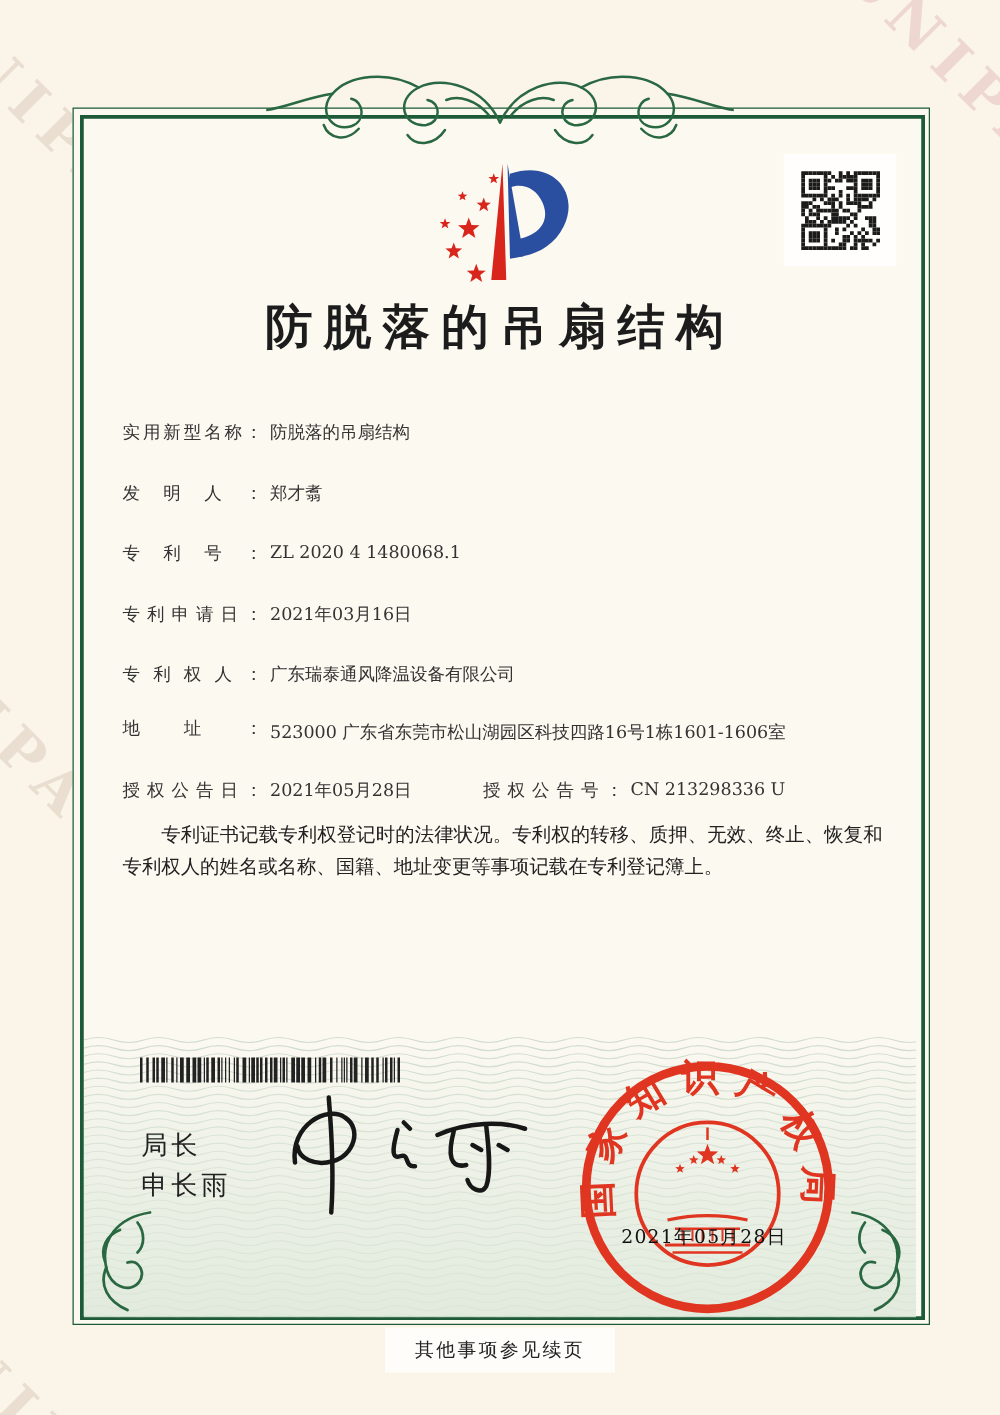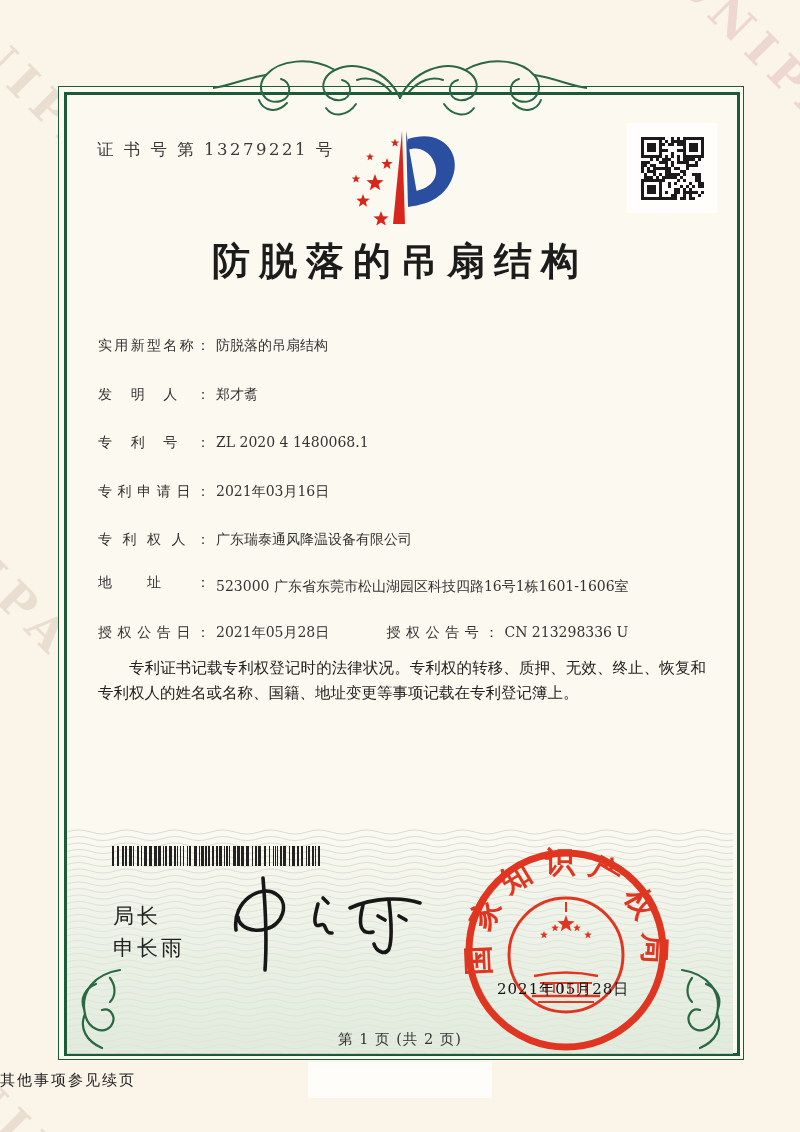--- a/index.html
+++ b/index.html
@@ -22,21 +22,21 @@
   .lbl{display:inline-block;width:112px;text-align:justify;text-align-last:justify;vertical-align:top;}
   .val{display:inline-block;margin-left:6px;vertical-align:top;}
   .addr-val{width:480px;word-break:break-all;line-height:24px;}
   .pair1{display:inline-block;width:284px;text-decoration:underline;}
   .paras{left:98px;top:656px;width:608px;font-size:15.5px;line-height:24.5px;color:#222;
          text-align:justify;}
   .paras p{margin:0;text-indent:2em;}
   .official{left:113px;font-size:21px;color:#222;letter-spacing:3px;}
   .pageinfo{left:0;top:1030px;width:800px;text-align:center;font-size:14.5px;color:#333;letter-spacing:1px;}
   .cont-patch{left:308px;top:1062px;width:184px;height:36px;background:#fefdfa;}
-  .contnote{left:0;top:1071px;width:800px;text-align:left;font-size:15px;color:#222;letter-spacing:2px;}
+  .contnote{left:0;top:1071px;width:800px;text-align:center;font-size:15px;color:#222;letter-spacing:2px;}
   
   .qr-patch{left:627px;top:123px;width:90px;height:90px;background:#fffefc;}
   #qr{left:641px;top:137px;display:grid;grid-template-columns:repeat(21,3px);grid-auto-rows:3px;}
   #qr i{display:block;}
   #qr i.d{background:#1b1b1b;}
   #barcode{left:112px;top:846px;height:20px;display:flex;align-items:stretch;}
   #barcode i{display:block;}
   
   .waves-wrap{left:67px;top:828px;width:666px;height:226px;overflow:hidden;}
   .waves-tint{left:0;top:0;width:100%;height:100%;
@@ -126,21 +126,20 @@
   </svg>
   <svg class="abs" style="left:676px;top:966px;" width="62" height="86" viewBox="0 0 62 86">
     <g fill="none" stroke="#2a6842" stroke-width="2.2" stroke-linecap="round" transform="translate(62,0) scale(-1,1)">
       <path d="M56 4 C30 8 16 26 21 48 C24 63 39 69 47 60 C53 52 47 41 38 44"></path>
       <path d="M21 48 C15 62 22 75 38 82"></path>
       <path d="M32 18 C21 22 16 33 20 43"></path>
       <path d="M46 12 C52 20 52 30 46 36"></path>
     </g>
   </svg>
 
-  <div class="abs certno">证 书 号 第 13279221 号</div>
 
   <div class="abs qr-patch"></div>
   <div class="abs" id="qr">
       <i class="d"></i>
       <i class="d"></i>
       <i class="d"></i>
       <i class="d"></i>
       <i class="d"></i>
       <i class="d"></i>
       <i class="d"></i>
@@ -775,17 +774,16 @@
     <g id="seal-stars" fill="#e03621">
         <polygon points="106.0,73.0 108.2,78.9 114.6,79.2 109.6,83.2 111.3,89.3 106.0,85.8 100.7,89.3 102.4,83.2 97.4,79.2 103.8,78.9 "></polygon>
         <polygon points="84.0,89.0 85.0,91.6 87.8,91.8 85.6,93.5 86.4,96.2 84.0,94.7 81.6,96.2 82.4,93.5 80.2,91.8 83.0,91.6 "></polygon>
         <polygon points="95.0,82.0 96.0,84.6 98.8,84.8 96.6,86.5 97.4,89.2 95.0,87.7 92.6,89.2 93.4,86.5 91.2,84.8 94.0,84.6 "></polygon>
         <polygon points="117.0,82.0 118.0,84.6 120.8,84.8 118.6,86.5 119.4,89.2 117.0,87.7 114.6,89.2 115.4,86.5 113.2,84.8 116.0,84.6 "></polygon>
         <polygon points="128.0,89.0 129.0,91.6 131.8,91.8 129.6,93.5 130.4,96.2 128.0,94.7 125.6,96.2 126.4,93.5 124.2,91.8 127.0,91.6 "></polygon>
       </g>
   </svg>
   <div class="abs seal-date">2021年05月28日</div>
 
-  <div class="abs pageinfo">第 1 页 (共 2 页)</div>
   <div class="abs cont-patch"></div>
   <div class="abs contnote">其他事项参见续页</div>
 
 </div>
 
 </body></html>

